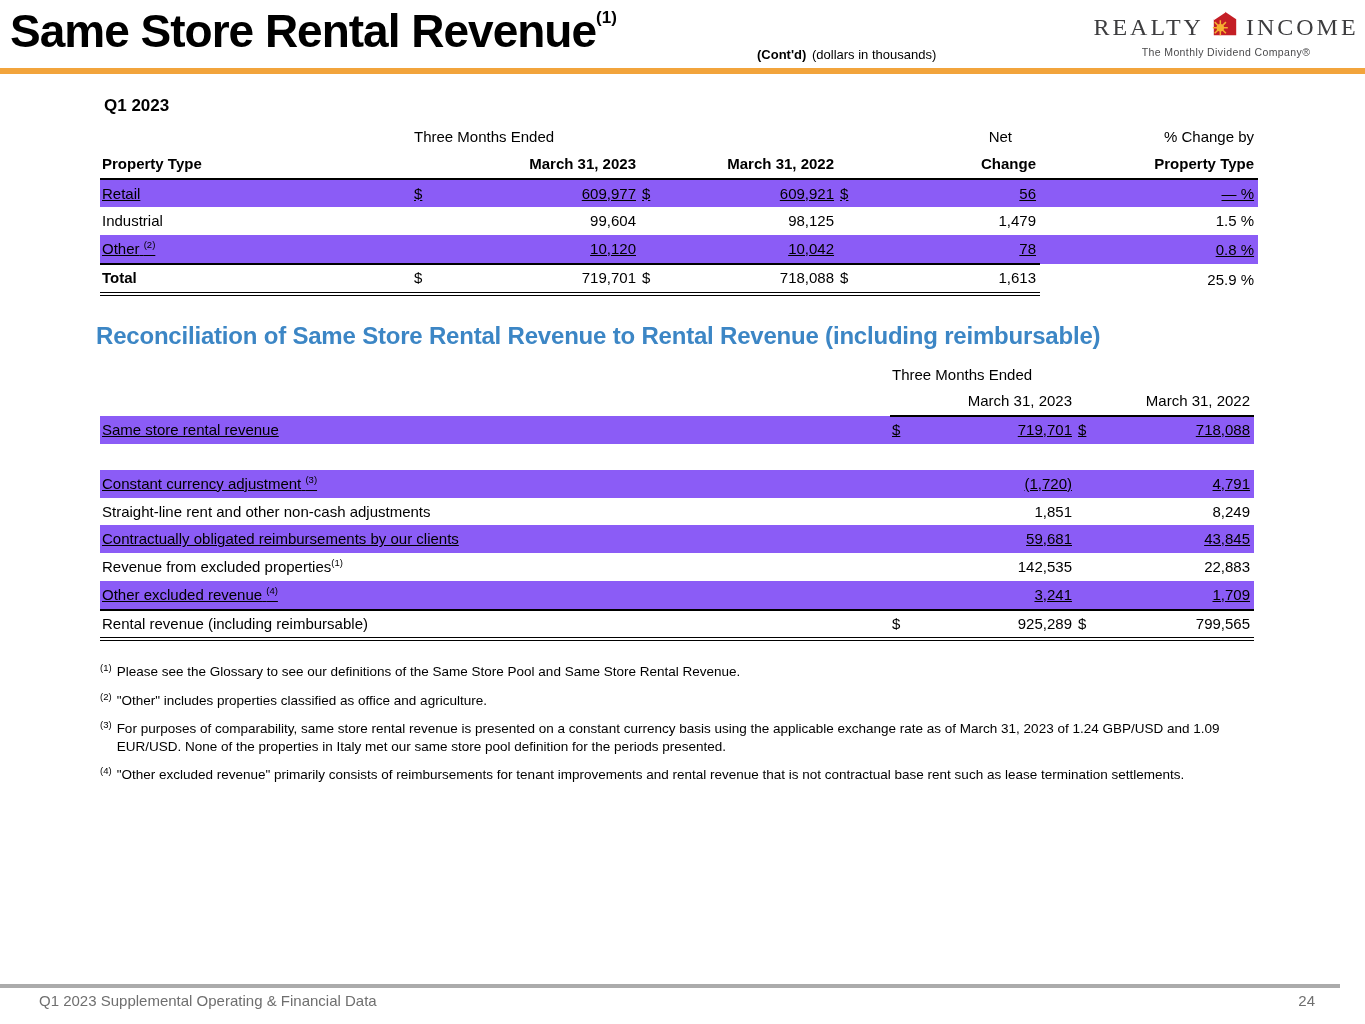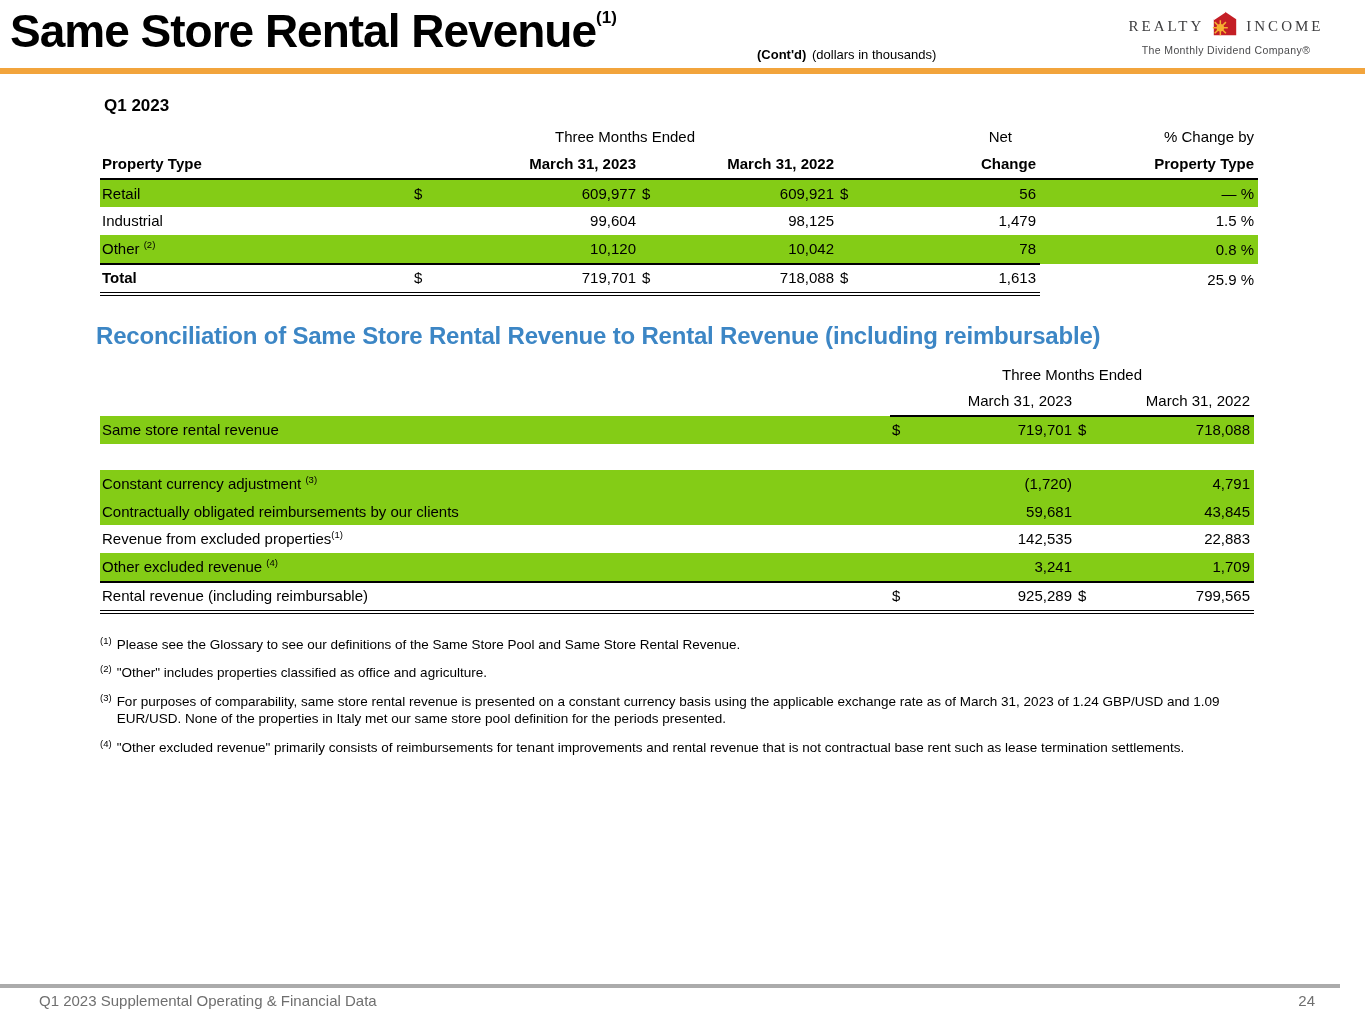--- a/index.html
+++ b/index.html
@@ -14,40 +14,40 @@
     position:absolute; left:10px; top:4px;
     font-size:46px; font-weight:bold; letter-spacing:-1px; white-space:nowrap;
   }
   .page-title sup { font-size:17px; font-weight:bold; vertical-align:24px; letter-spacing:0; }
   .contd   { position:absolute; left:757px; top:47px; font-size:13px; font-weight:bold; }
   .units   { position:absolute; left:812px; top:47px; font-size:13px; }
 
   .logo { position:absolute; top:10px; right:24px; width:230px; text-align:center; }
   .logo-name {
     display:flex; align-items:center; justify-content:center; gap:7px;
-    font-family:"Liberation Serif", serif; font-size:15px; letter-spacing:3px; color:#3d3d3f;
+    font-family:"Liberation Serif", serif; font-size:24px; letter-spacing:3px; color:#3d3d3f;
   }
   .logo-house { flex:0 0 auto; }
   .logo-tagline { margin-top:2px; font-size:10.5px; color:#4a4a4c; letter-spacing:0.4px;
     font-family:"Liberation Sans", sans-serif; }
 
   .accent-bar { position:absolute; top:68px; left:0; width:100%; height:6px; background:#F2A43C; }
 
   
   .content { position:absolute; top:82px; left:100px; width:1164px; }
   .section-heading { color:#3C86C5; font-weight:bold; font-size:24px; letter-spacing:-0.2px; }
   .period { margin:14px 0 8px 4px; font-size:17px; font-weight:bold; }
 
   table { border-collapse:collapse; table-layout:fixed; font-size:15px; }
   td, th { font-weight:normal; padding:4px 2px; line-height:1.25; vertical-align:bottom;
            overflow:hidden; white-space:nowrap; }
   .num   { text-align:right; padding-right:4px; }
   .dol   { text-align:left; }
-  .ctr   { text-align:center; }
-  .shade { background:#84cc16; }
+  .ctr   { text-align:left; }
+  .shade { background:#8b5cf6;text-decoration:underline; }
   sup.fnref { font-size:9.5px; vertical-align:6px; }
 
   
   .t1 { width:1158px; }
   .t1 .hdr2 td { border-bottom:2px solid #000;font-weight:bold; }
   .t1 .total td { font-size:15px; }
   .t1 .total .ruled { border-top:2px solid #000; border-bottom:4px double #000; }
   .t1 .total .label { font-weight:bold; }
   .t1 .netHdr { padding-right:28px; }
 
@@ -216,20 +216,27 @@
       <tr class="spacer-row">
         <td colspan="5"></td>
       </tr>
       <tr class="shade">
         <td><span>Constant currency adjustment</span> <sup class="fnref">(3)</sup></td>
         <td class="dol"></td>
         <td class="num">(1,720)</td>
         <td class="dol"></td>
         <td class="num">4,791</td>
       </tr>
+      <tr>
+        <td><span>Straight-line rent and other non-cash adjustments</span><sup class="fnref"></sup></td>
+        <td class="dol"></td>
+        <td class="num">1,851</td>
+        <td class="dol"></td>
+        <td class="num">8,249</td>
+      </tr>
       <tr class="shade">
         <td><span>Contractually obligated reimbursements by our clients</span><sup class="fnref"></sup></td>
         <td class="dol"></td>
         <td class="num">59,681</td>
         <td class="dol"></td>
         <td class="num">43,845</td>
       </tr>
       <tr>
         <td><span>Revenue from excluded properties</span><sup class="fnref">(1)</sup></td>
         <td class="dol"></td>

